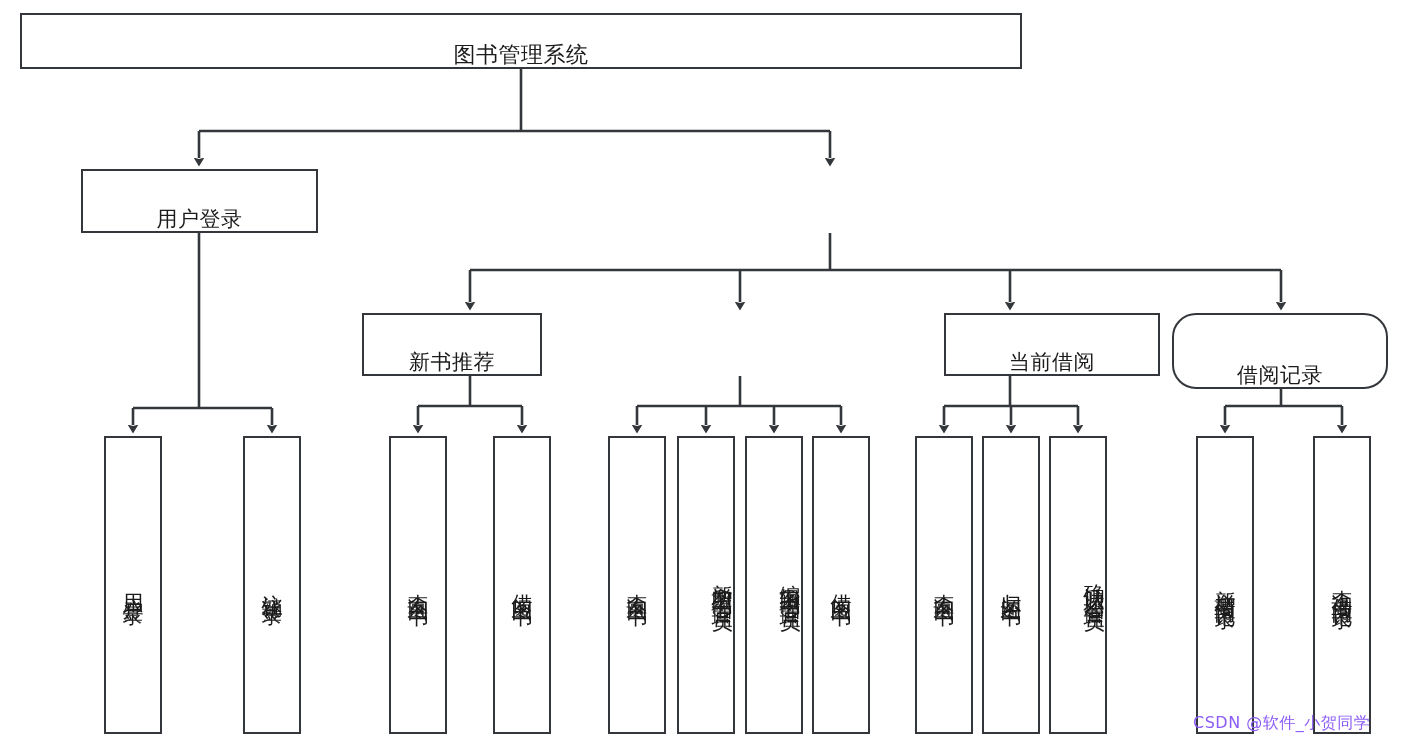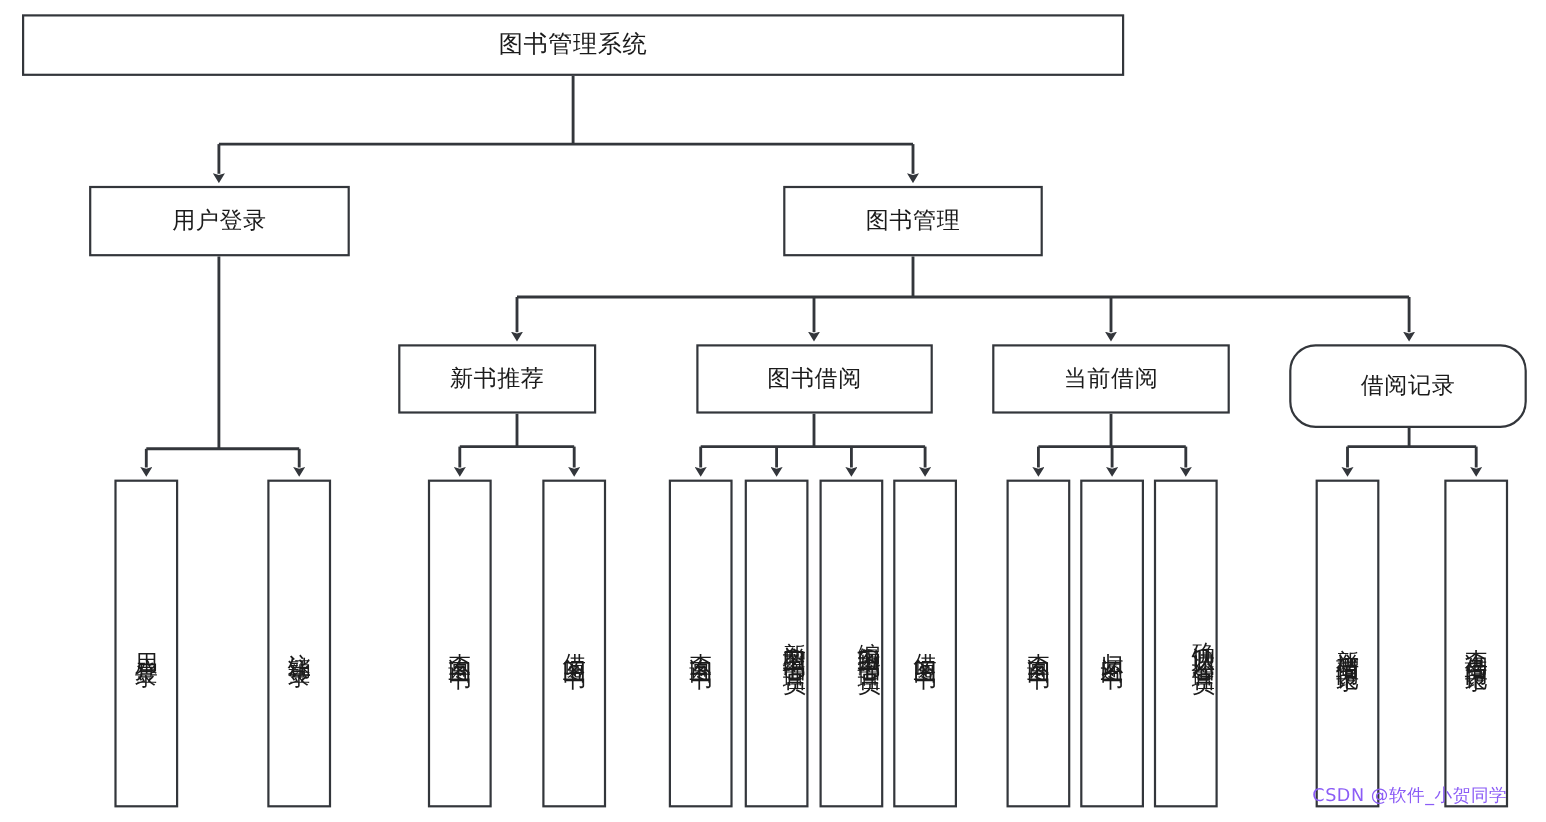--- a/index.html
+++ b/index.html
@@ -26,21 +26,21 @@
     width: 1405px;
     height: 747px;
     pointer-events: none;
   }
   .node {
     position: absolute;
     box-sizing: border-box;
     background: #ffffff;
     border: 2.5px solid #33363b;
     display: flex;
-    align-items: center;
+    align-items: flex-end;
     justify-content: center;
     color: #1b1b1b;
   }
   .node.horiz {
     font-size: 21px;
     letter-spacing: 0.5px;
     line-height: 1.1;
   }
   .node.root {
     font-size: 22px;
@@ -130,31 +130,25 @@
     </g>
   </svg>
 
   <div class="node root horiz" style="left:20px; top:13px; width:1002px; height:56px;">
     <span>图书管理系统</span>
   </div>
 
   <div class="node horiz" style="left:81px; top:169px; width:237px; height:64px;">
     <span>用户登录</span>
   </div>
-  <div class="node horiz" style="left:712px; top:169px; width:236px; height:64px;">
-    <span>图书管理</span>
-  </div>
 
   <div class="node horiz" style="left:362px; top:313px; width:180px; height:63px;">
     <span>新书推荐</span>
   </div>
-  <div class="node horiz" style="left:633px; top:313px; width:215px; height:63px;">
-    <span>图书借阅</span>
-  </div>
-  <div class="node horiz" style="left:902px; top:313px; width:216px; height:63px;">
+  <div class="node horiz" style="left:944px; top:313px; width:216px; height:63px;">
     <span>当前借阅</span>
   </div>
   <div class="node horiz" style="left:1172px; top:313px; width:216px; height:76px;border-radius:24px;">
     <span>借阅记录</span>
   </div>
 
   <div class="node leaf" style="left:104px; top:436px; width:58px; height:298px; align-items:center;">
     <span class="leaf-text">用户登录</span>
   </div>
   <div class="node leaf" style="left:243px; top:436px; width:58px; height:298px; align-items:center;">

